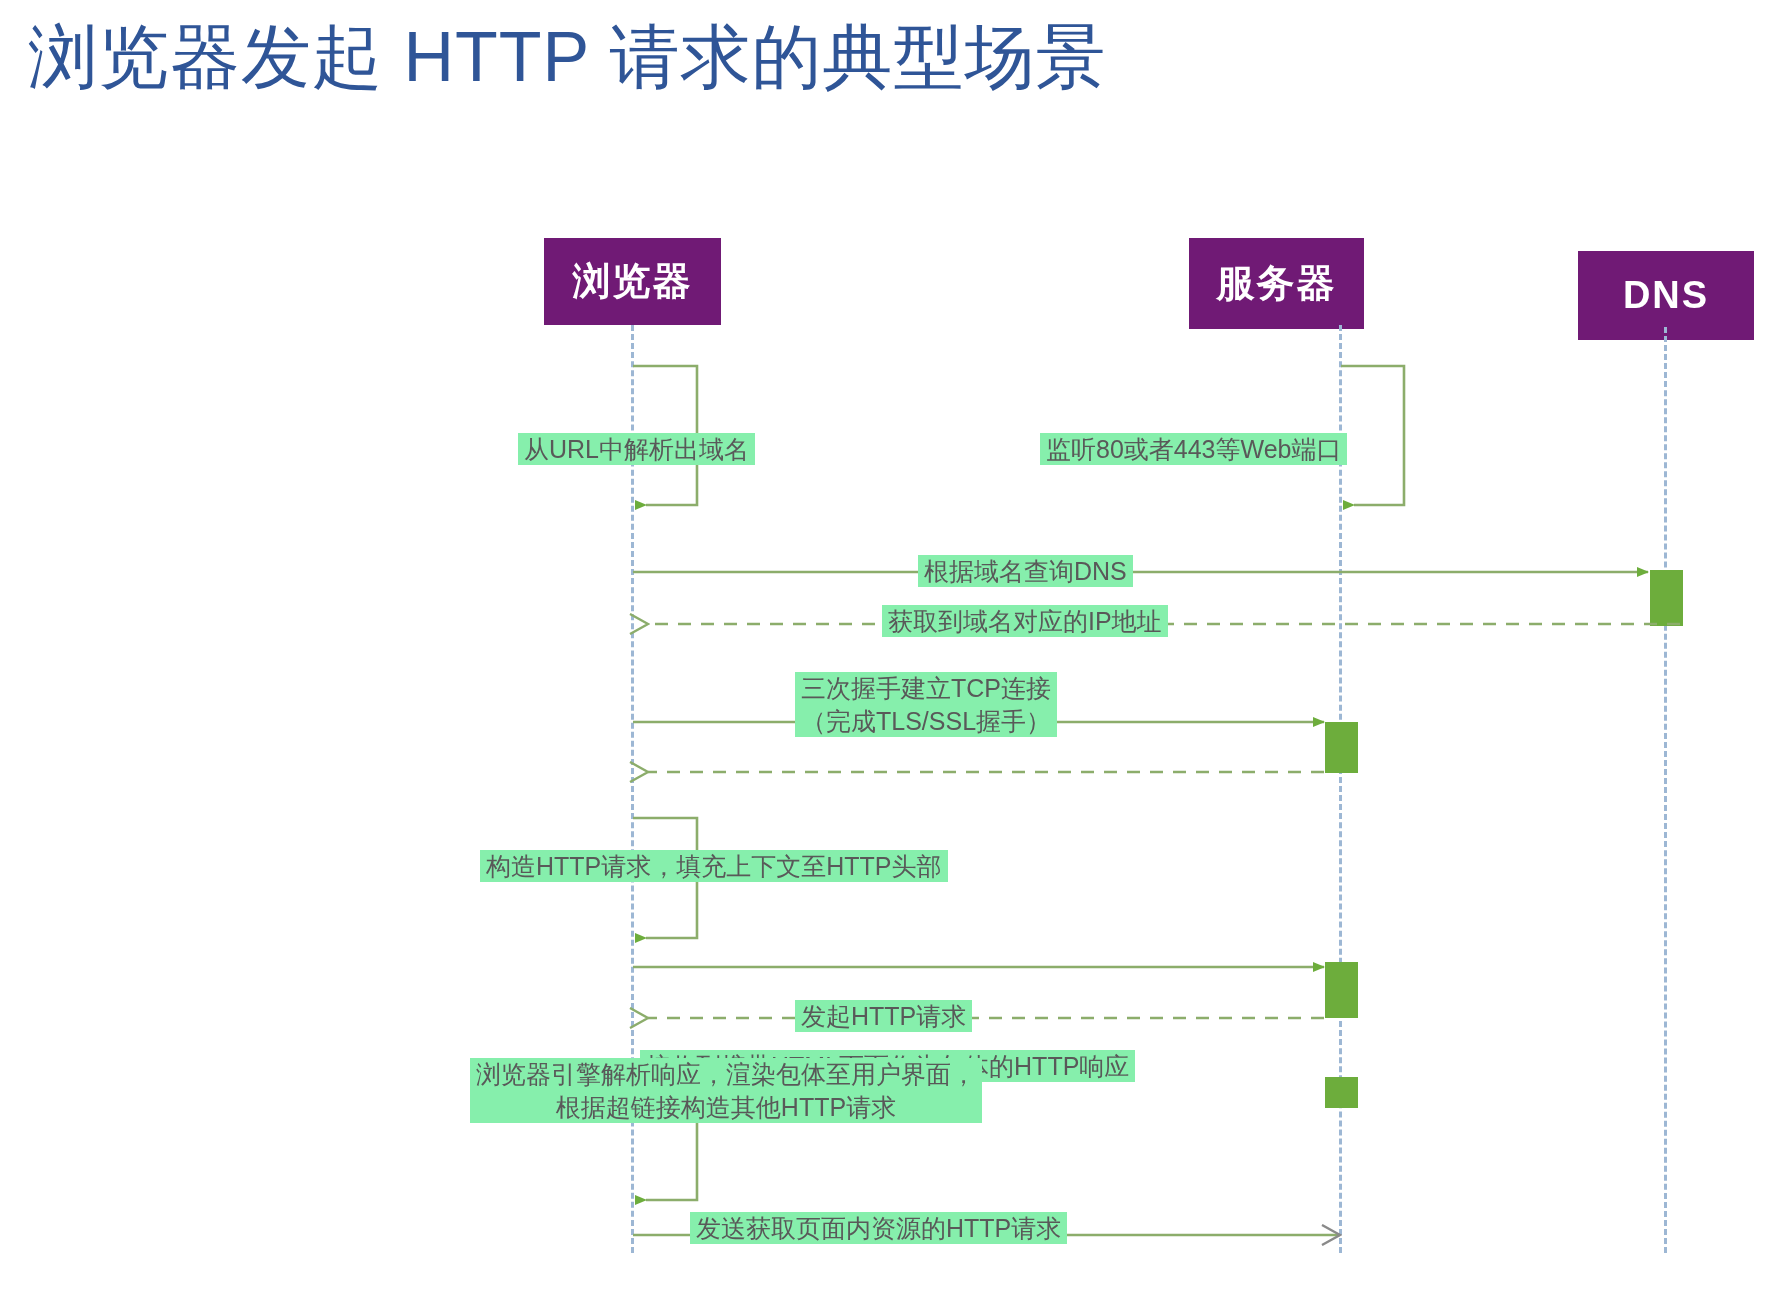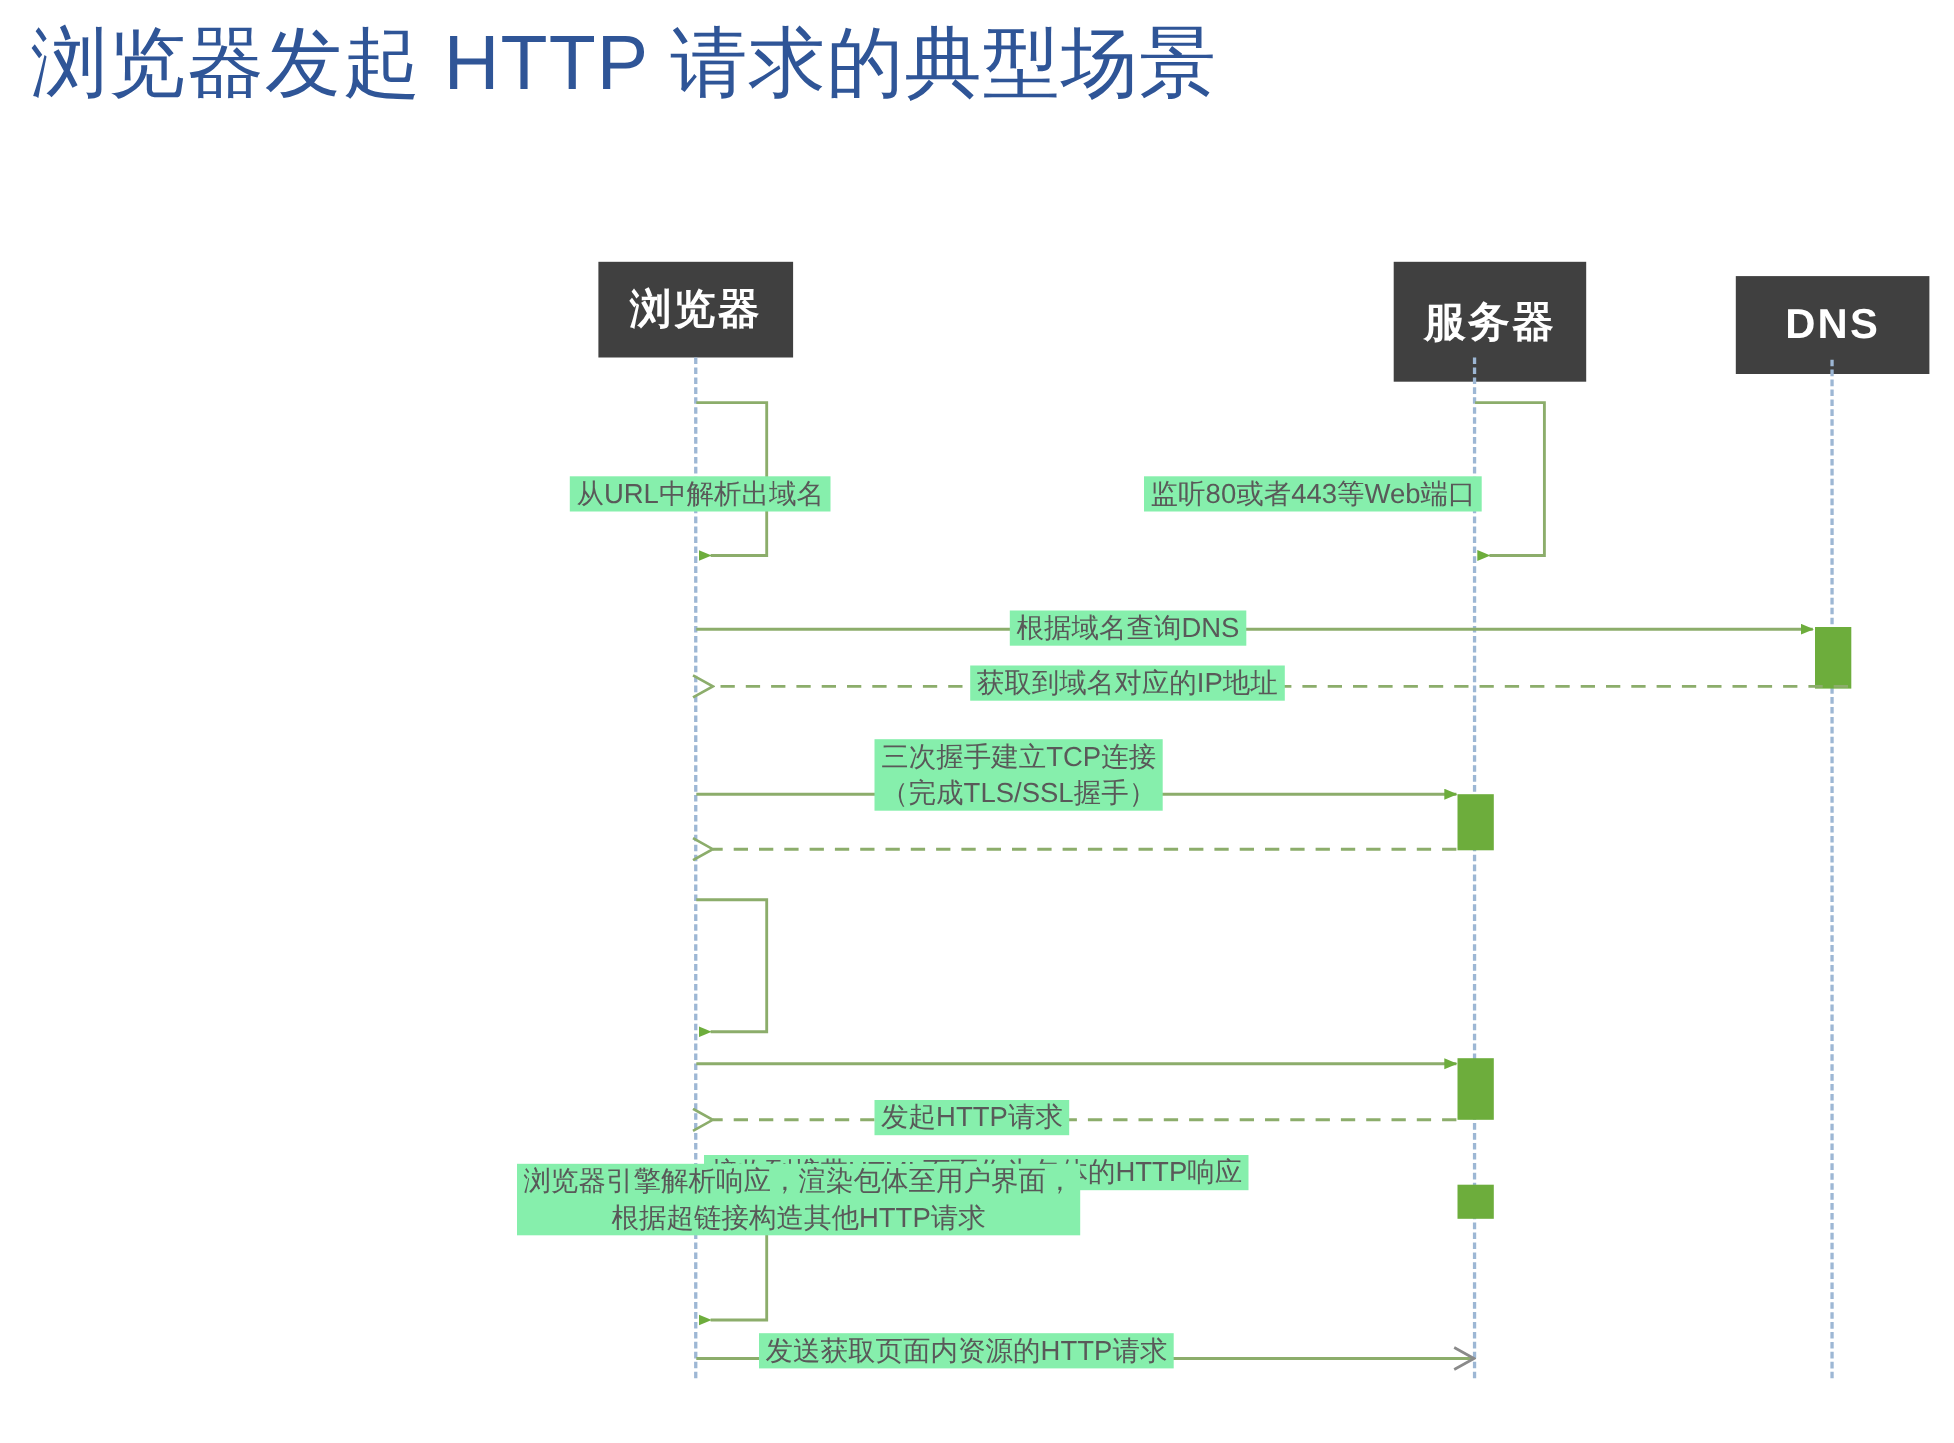--- a/index.html
+++ b/index.html
@@ -27,21 +27,21 @@
   }
   #diagram {
     position: absolute;
     left: 0;
     top: 0;
     width: 1776px;
     height: 1312px;
   }
   .lifeline-header {
     position: absolute;
-    background: #404040;
+    background: #701a75;
     color: #FFFFFF;
     font-size: 38px;
     font-weight: 700;
     display: flex;
     align-items: center;
     justify-content: center;
     letter-spacing: 2px;
     box-sizing: border-box;
   }
   .lifeline-line {
@@ -75,21 +75,21 @@
 <body>
 
 <div id="slide-title">浏览器发起 HTTP 请求的典型场景</div>
 
 <div id="diagram">
 
   <div class="lifeline-header" style="left:544px; top:238px; width:177px; height:87px;">
     <span>浏览器</span>
   </div>
 
-  <div class="lifeline-header" style="left:1267px; top:238px; width:175px; height:109px;">
+  <div class="lifeline-header" style="left:1189px; top:238px; width:175px; height:91px;">
     <span>服务器</span>
   </div>
 
   <div class="lifeline-header" style="left:1578px; top:251px; width:176px; height:89px;">
     <span>DNS</span>
   </div>
 
   <div class="lifeline-line" style="left:631px; top:325px; height:928px;"></div>
   <div class="lifeline-line" style="left:1339px; top:325px; height:928px;"></div>
   <div class="lifeline-line" style="left:1664px; top:327px; height:926px;"></div>
@@ -166,20 +166,21 @@
 
   <div class="msg-label" style="left:918px; top:555px;">根据域名查询DNS</div>
 
   <div class="msg-label" style="left:882px; top:605px;">获取到域名对应的IP地址</div>
 
   <div class="msg-label two-line" style="left:752px; top:672px;margin-left:43px;">
     <div>三次握手建立TCP连接</div>
     <div>（完成TLS/SSL握手）</div>
   </div>
 
+  <div class="msg-label" style="left:480px; top:850px;">构造HTTP请求，填充上下文至HTTP头部</div>
 
   <div class="msg-label" style="left:795px; top:1000px;">发起HTTP请求</div>
 
   <div class="msg-label" style="left:640px; top:1050px;">接收到携带HTML页面作为包体的HTTP响应</div>
 
   <div class="msg-label two-line" style="left:470px; top:1058px; text-align:center;">
     <div>浏览器引擎解析响应，渲染包体至用户界面，</div>
     <div>根据超链接构造其他HTTP请求</div>
   </div>
 

